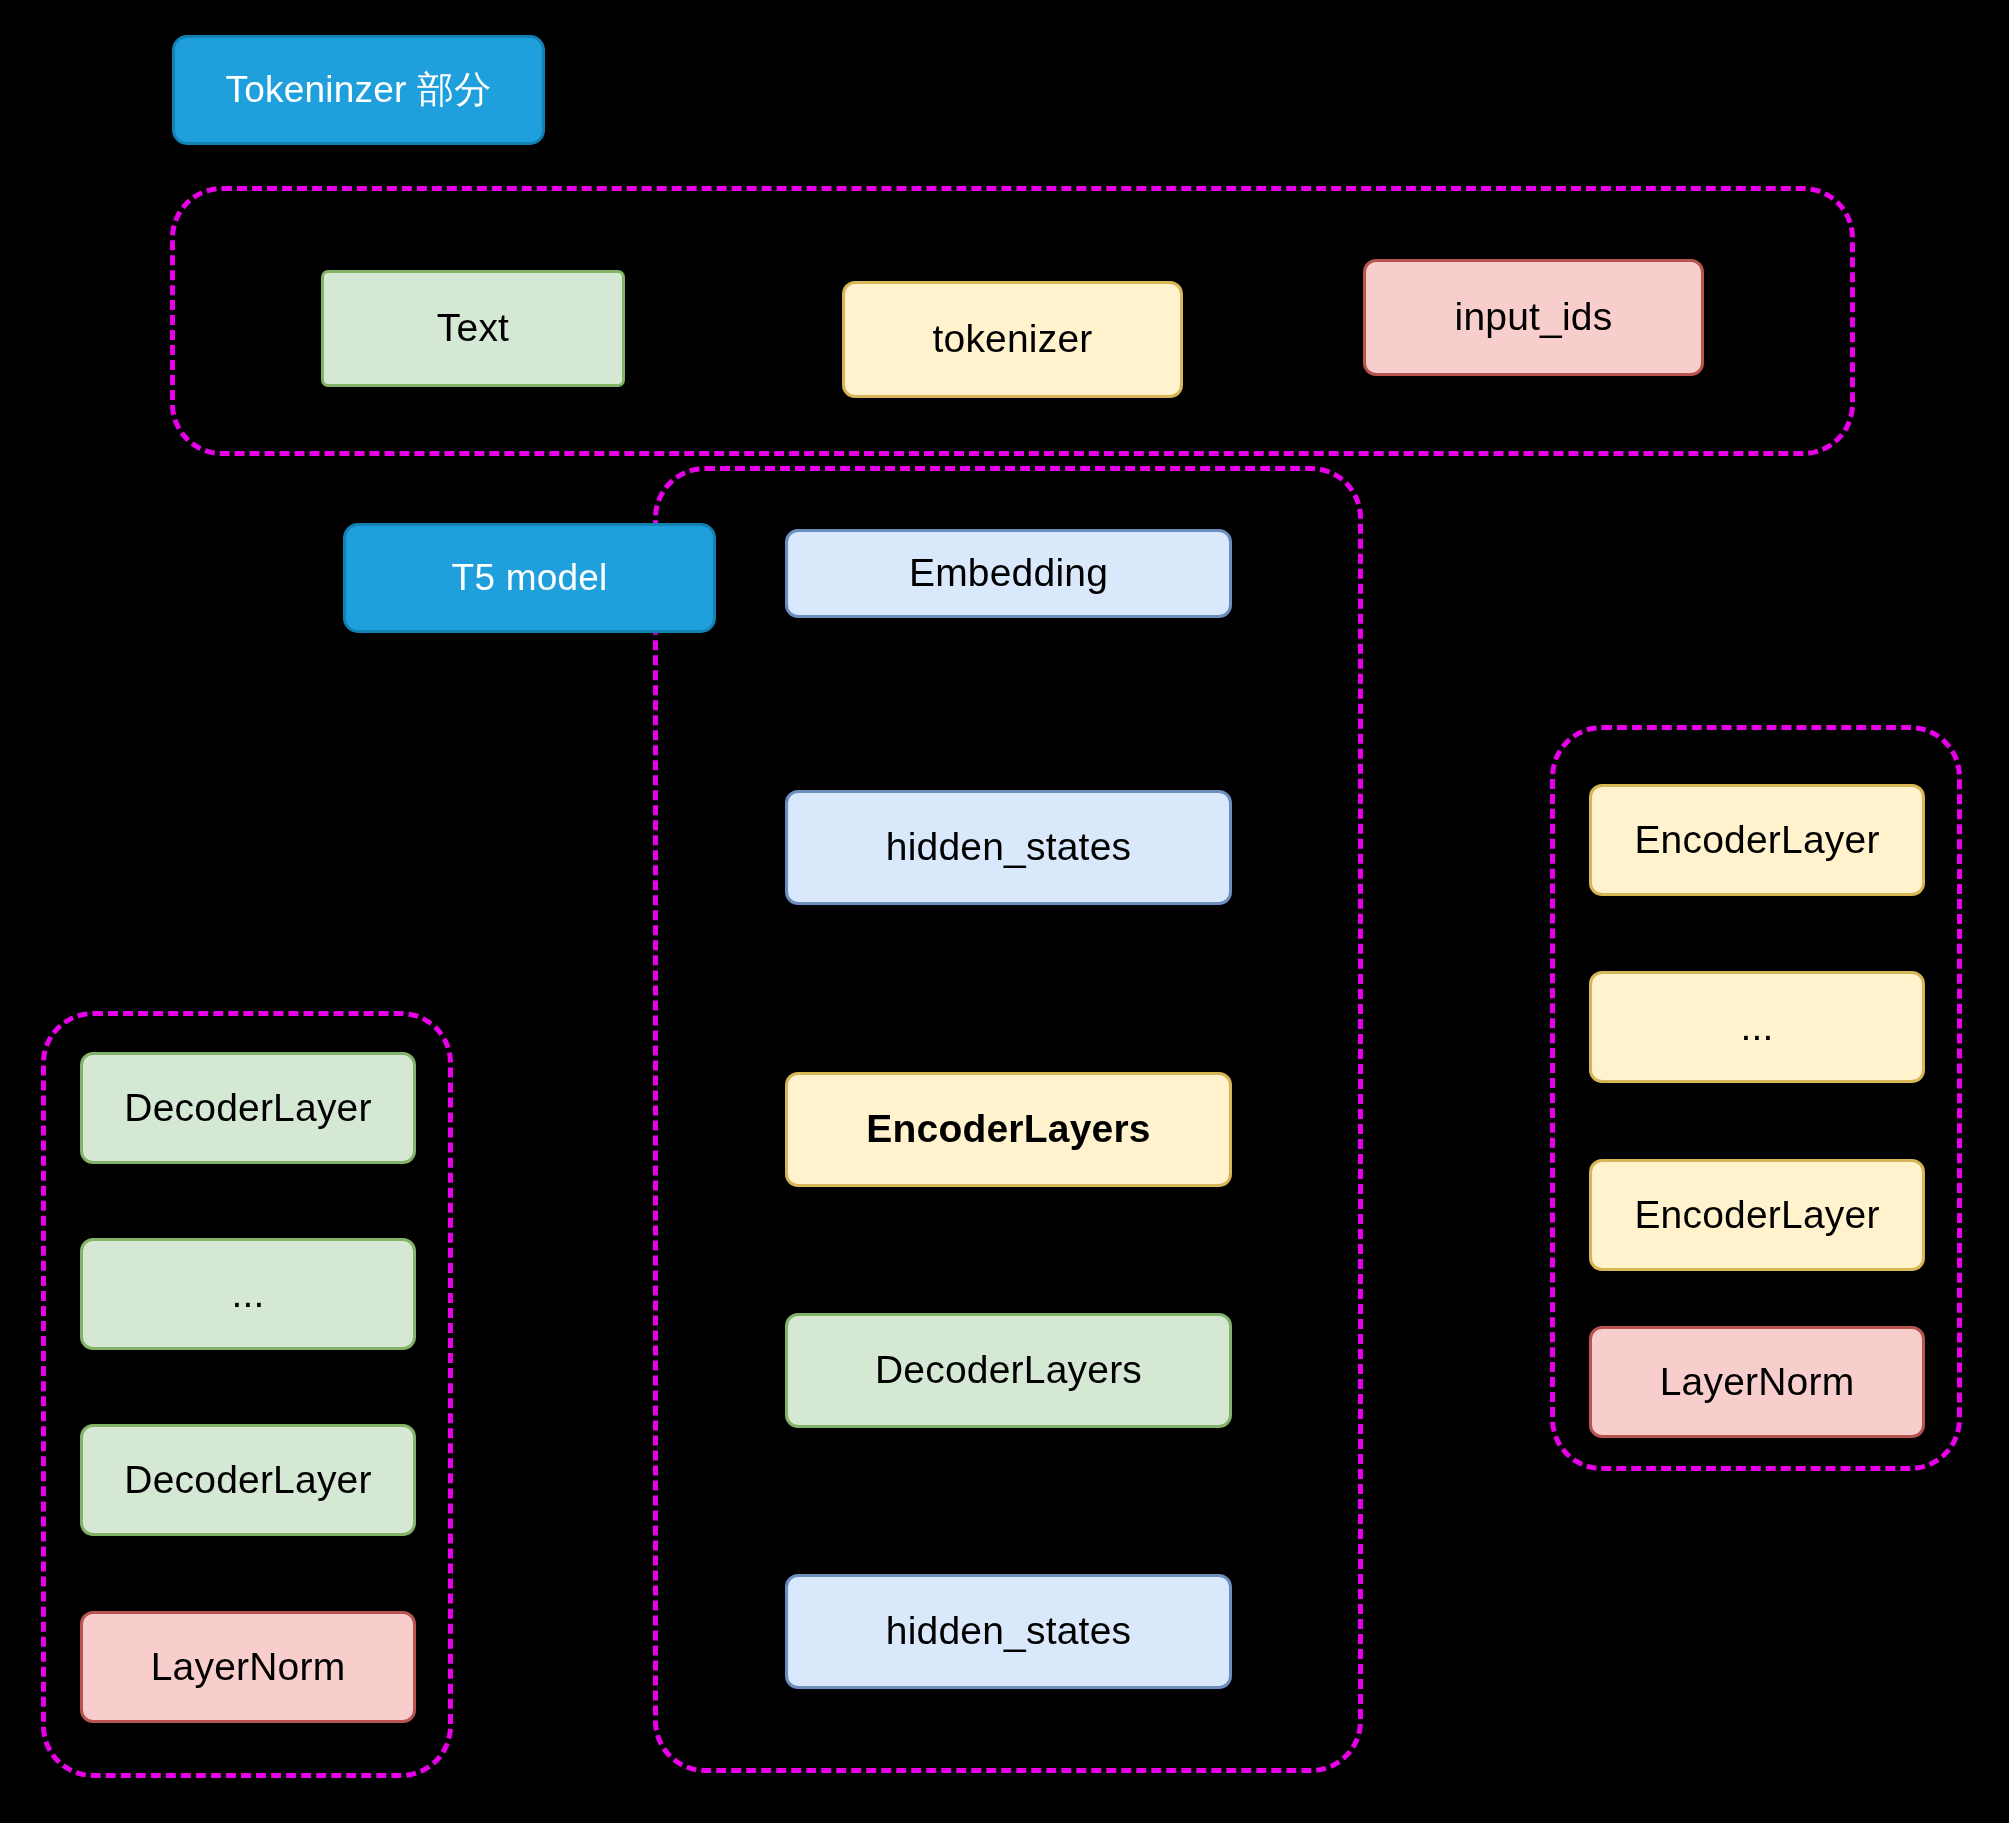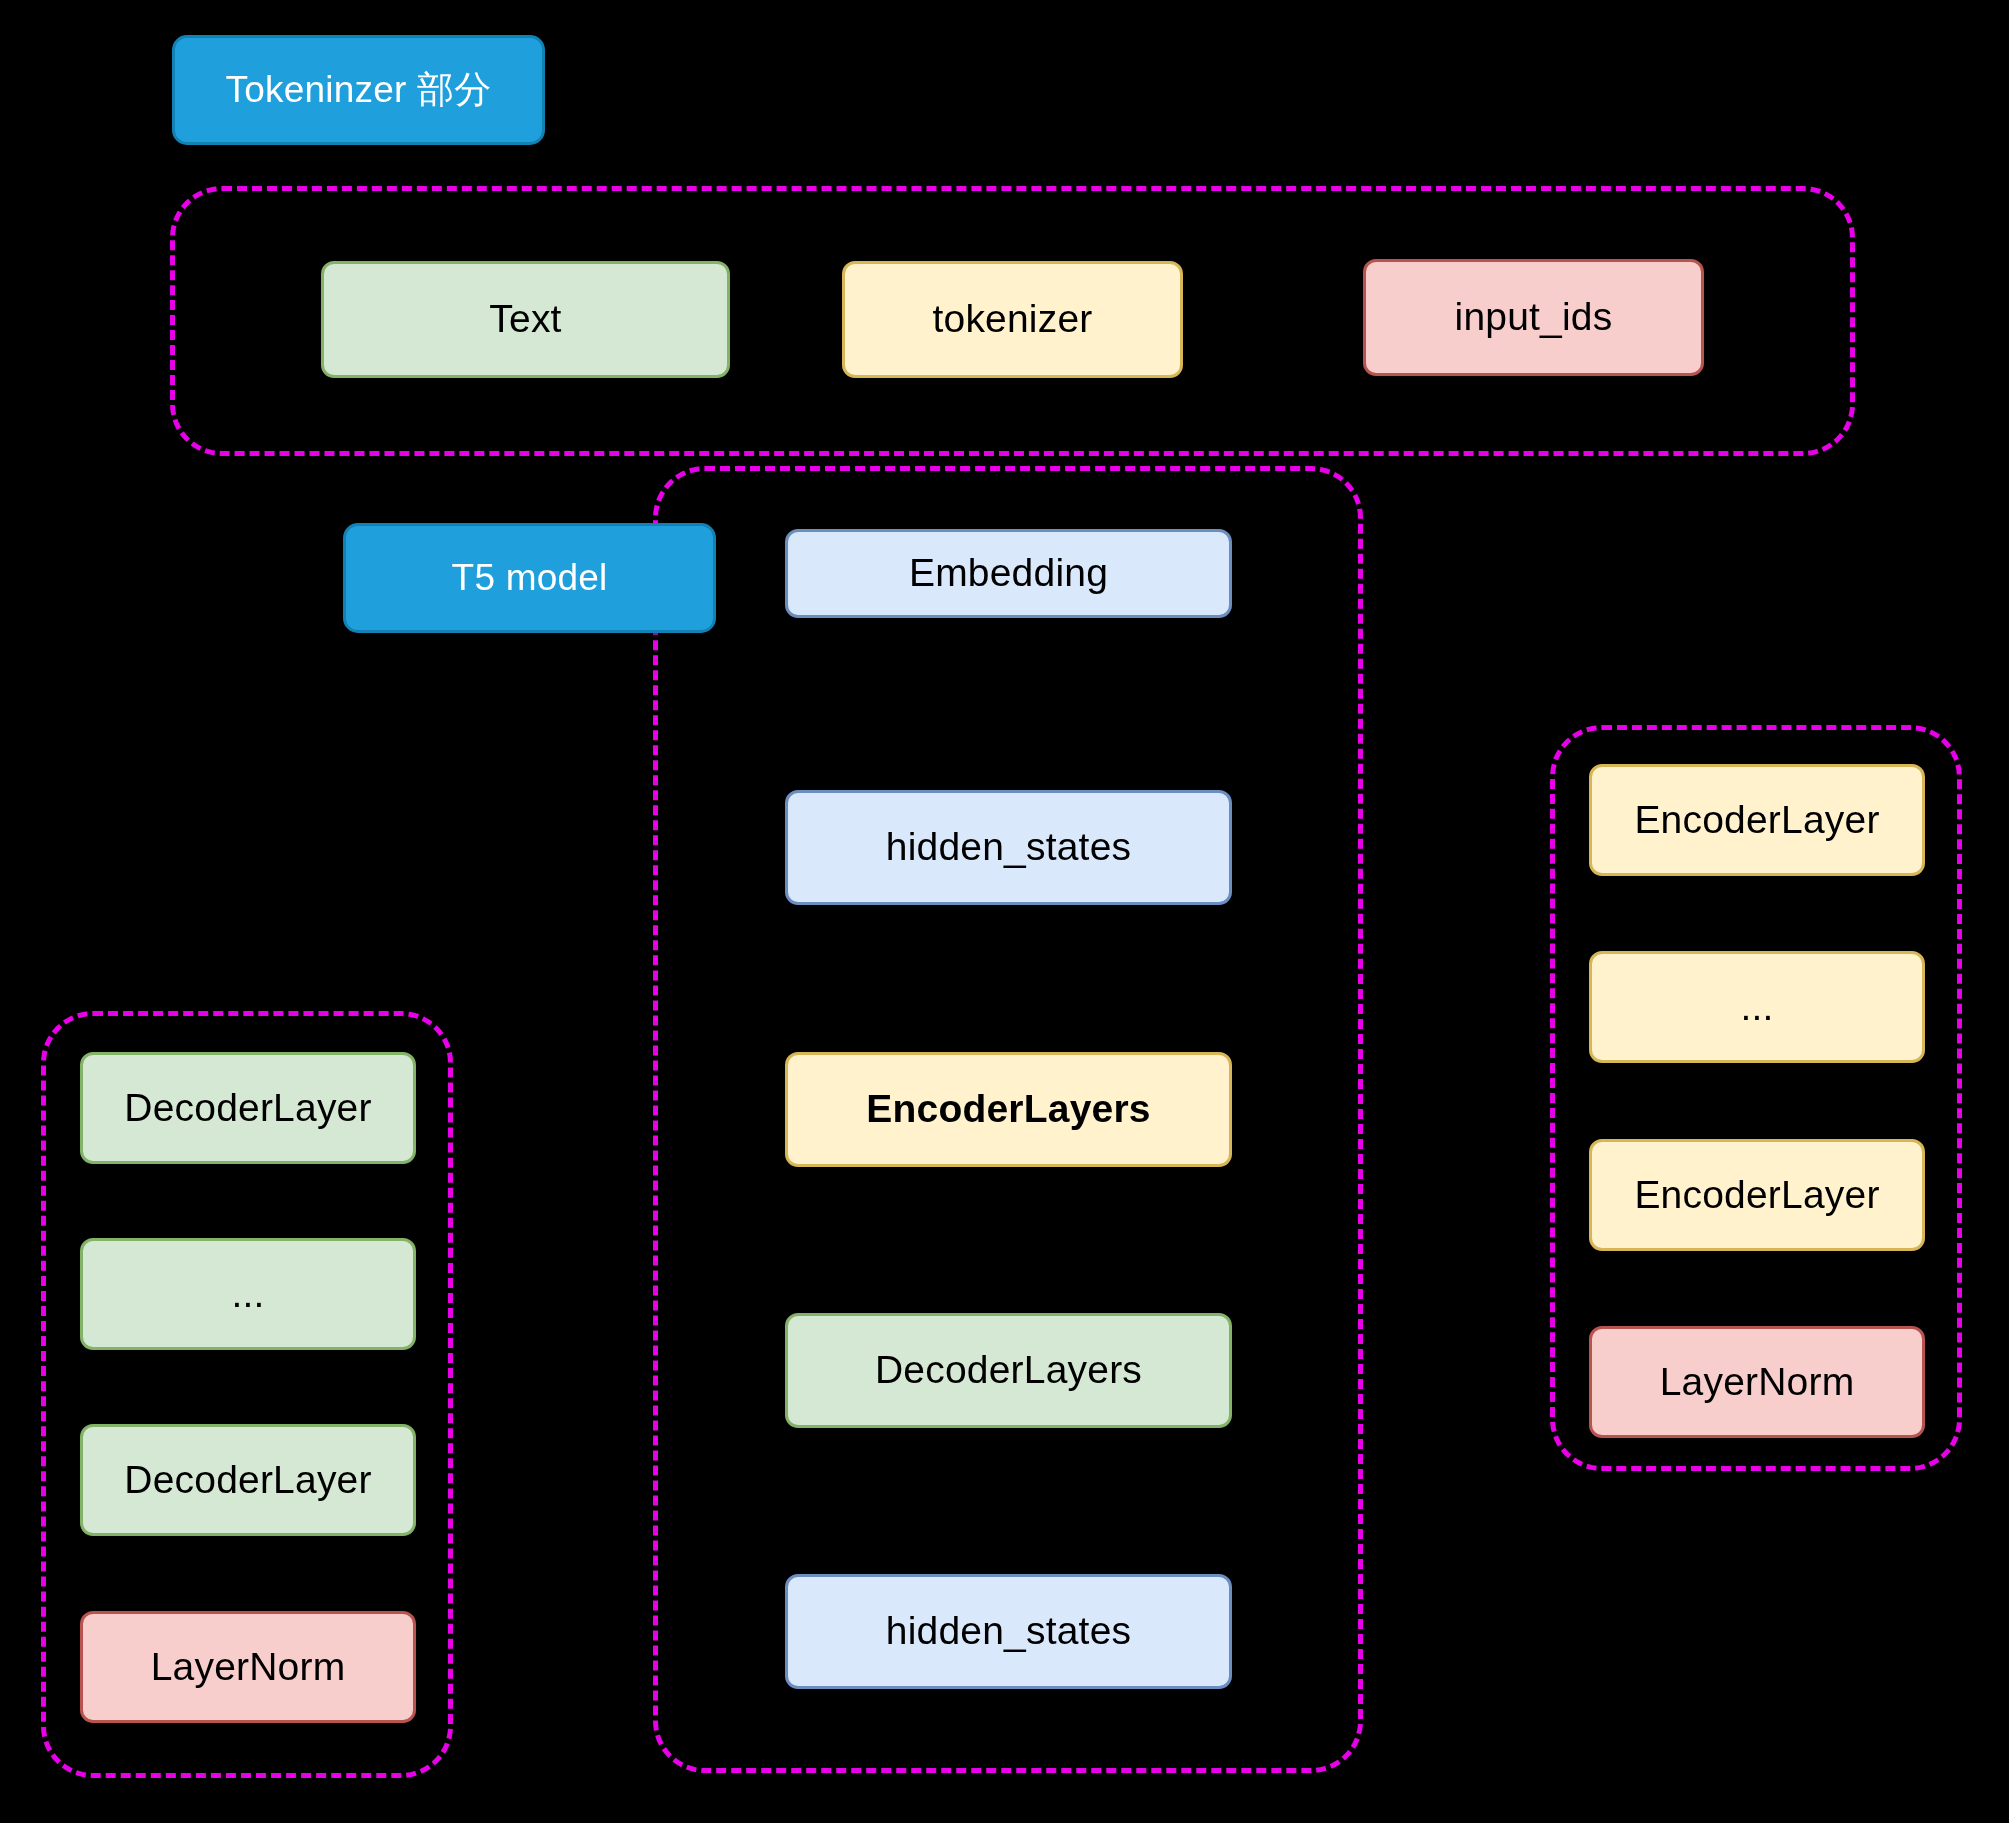--- a/index.html
+++ b/index.html
@@ -51,28 +51,28 @@
   }
   .node.title {
     color: #ffffff;
     font-size: 37px;
     border-radius: 15px;
   }
 
   
   .c-blue   { background: #1FA0DC; border-color: #1281B4; }
   .c-green  { background: #D5E8D4; border-color: #82B366; }
-  .c-yellow { background: #FFF2CC; border-color: #D6B656; }
+  .c-yellow { background: #FFF2CC; border-color: #D6B656; margin-top: 20px; }
   .c-red    { background: #F8CECC; border-color: #B85450; }
   .c-lblue  { background: #DAE8FC; border-color: #6C8EBF; }
 
   
   #node-title-tokenizer { left: 172px;  top: 35px;   width: 373px;  height: 110px; }
 
-  #node-text            { left: 321px;  top: 261px;  width: 409px;  height: 117px; }
+  #node-text            { left: 321px;  top: 270px;  width: 304px;  height: 117px; border-radius: 7px; }
   #node-tokenizer       { left: 842px;  top: 261px;  width: 341px;  height: 117px; }
   #node-input-ids       { left: 1363px; top: 259px;  width: 341px;  height: 117px; }
 
   #node-title-t5        { left: 343px;  top: 523px;  width: 373px;  height: 110px; }
 
   #node-embedding       { left: 785px;  top: 529px;  width: 447px;  height: 89px; }
   #node-hidden-1        { left: 785px;  top: 790px;  width: 447px;  height: 115px; }
   #node-encoderlayers   { left: 785px;  top: 1052px; width: 447px;  height: 115px; font-weight: bold; }
   #node-decoderlayers   { left: 785px;  top: 1313px; width: 447px;  height: 115px; }
   #node-hidden-2        { left: 785px;  top: 1574px; width: 447px;  height: 115px; }

